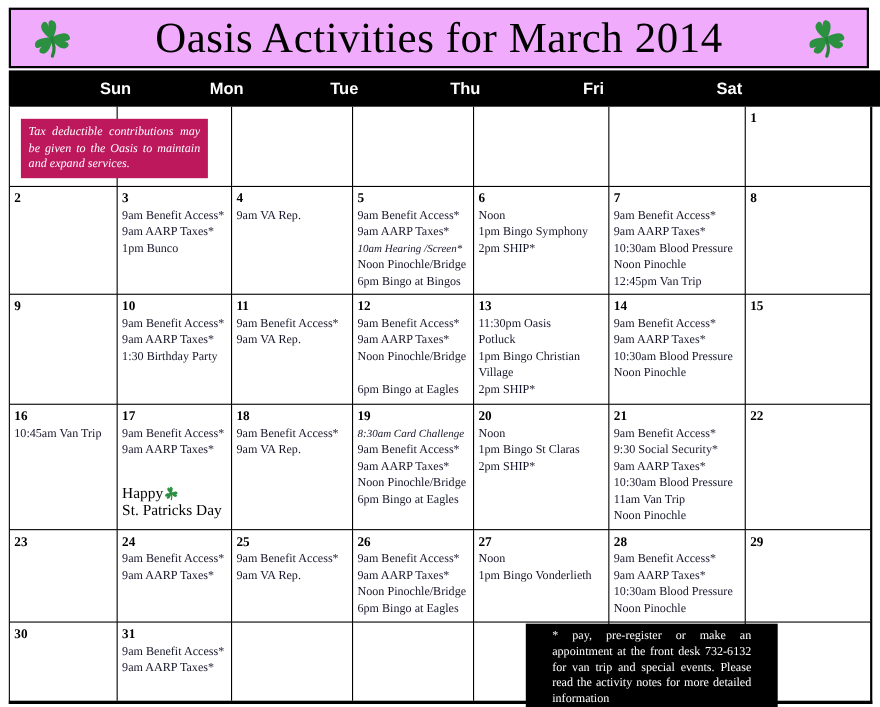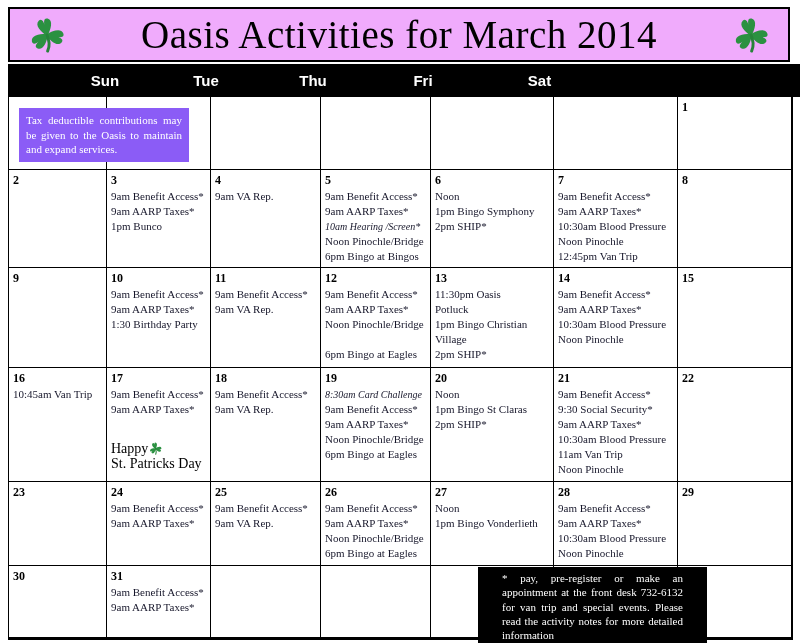--- a/index.html
+++ b/index.html
@@ -28,22 +28,22 @@
   .cell{border-right:1px solid #000;border-bottom:1px solid #000;
         padding:2px 2px 0 4px;overflow:hidden;box-sizing:border-box;}
   .cell:nth-child(7n){border-right:none;}
   .cell:nth-child(n+36){border-bottom:none;}
   .date{font-size:12px;font-weight:bold;color:#000;line-height:15px;margin:1px 0 1px 0;}
   .ev{font-size:11px;line-height:15px;color:#17172b;}
   .ev.fit{font-size:10px;font-style:italic;}
   .ev.gap{margin-top:15px;}
 
   
-  .tax-note{position:absolute;left:10px;top:11px;width:170px;background:#8b5cf6;color:#fff;
-            font-size:11px;line-height:1.32;padding:5px 7px;text-align:justify;box-sizing:border-box;}
+  .tax-note{position:absolute;left:10px;top:11px;width:170px;background:#be185d;color:#fff;
+            font-size:11px;line-height:1.32;padding:5px 7px;text-align:justify;box-sizing:border-box;font-style:italic;}
   .footer-note{position:absolute;left:469px;top:470px;width:229px;background:#000;color:#fff;
             font-size:11px;line-height:1.3;padding:4px 24px;text-align:justify;box-sizing:border-box;}
 
   
   .happy{margin-top:24px;font-size:14px;line-height:15px;color:#000;white-space:nowrap;}
   .mini-sham{width:15px;height:15px;vertical-align:-3px;}
 </style>
 </head>
 <body>
 
@@ -67,20 +67,21 @@
         <use href="#shamrock-shape"></use>
       </svg>
     <h1>Oasis Activities for March 2014</h1>
     <svg class="sham" viewBox="0 0 64 64">
         <use href="#shamrock-shape"></use>
       </svg>
   </div>
 
   <div class="dow">
     <div class="dlabel">Sun</div>
+    <div class="dlabel">Mon</div>
     <div class="dlabel">Tue</div>
     <div class="dlabel">Thu</div>
     <div class="dlabel">Fri</div>
     <div class="dlabel">Sat</div>
   </div>
 
   <div class="calendar">
 
     <div class="cell">
         <div class="date"></div>

